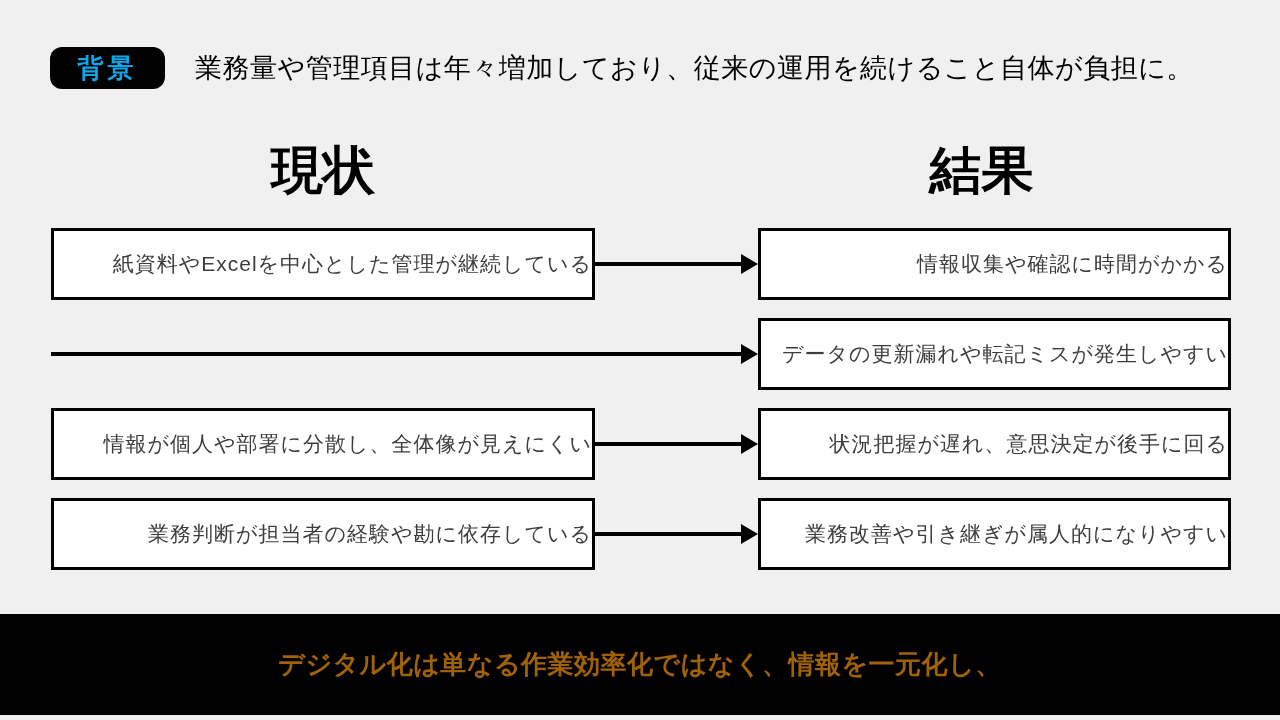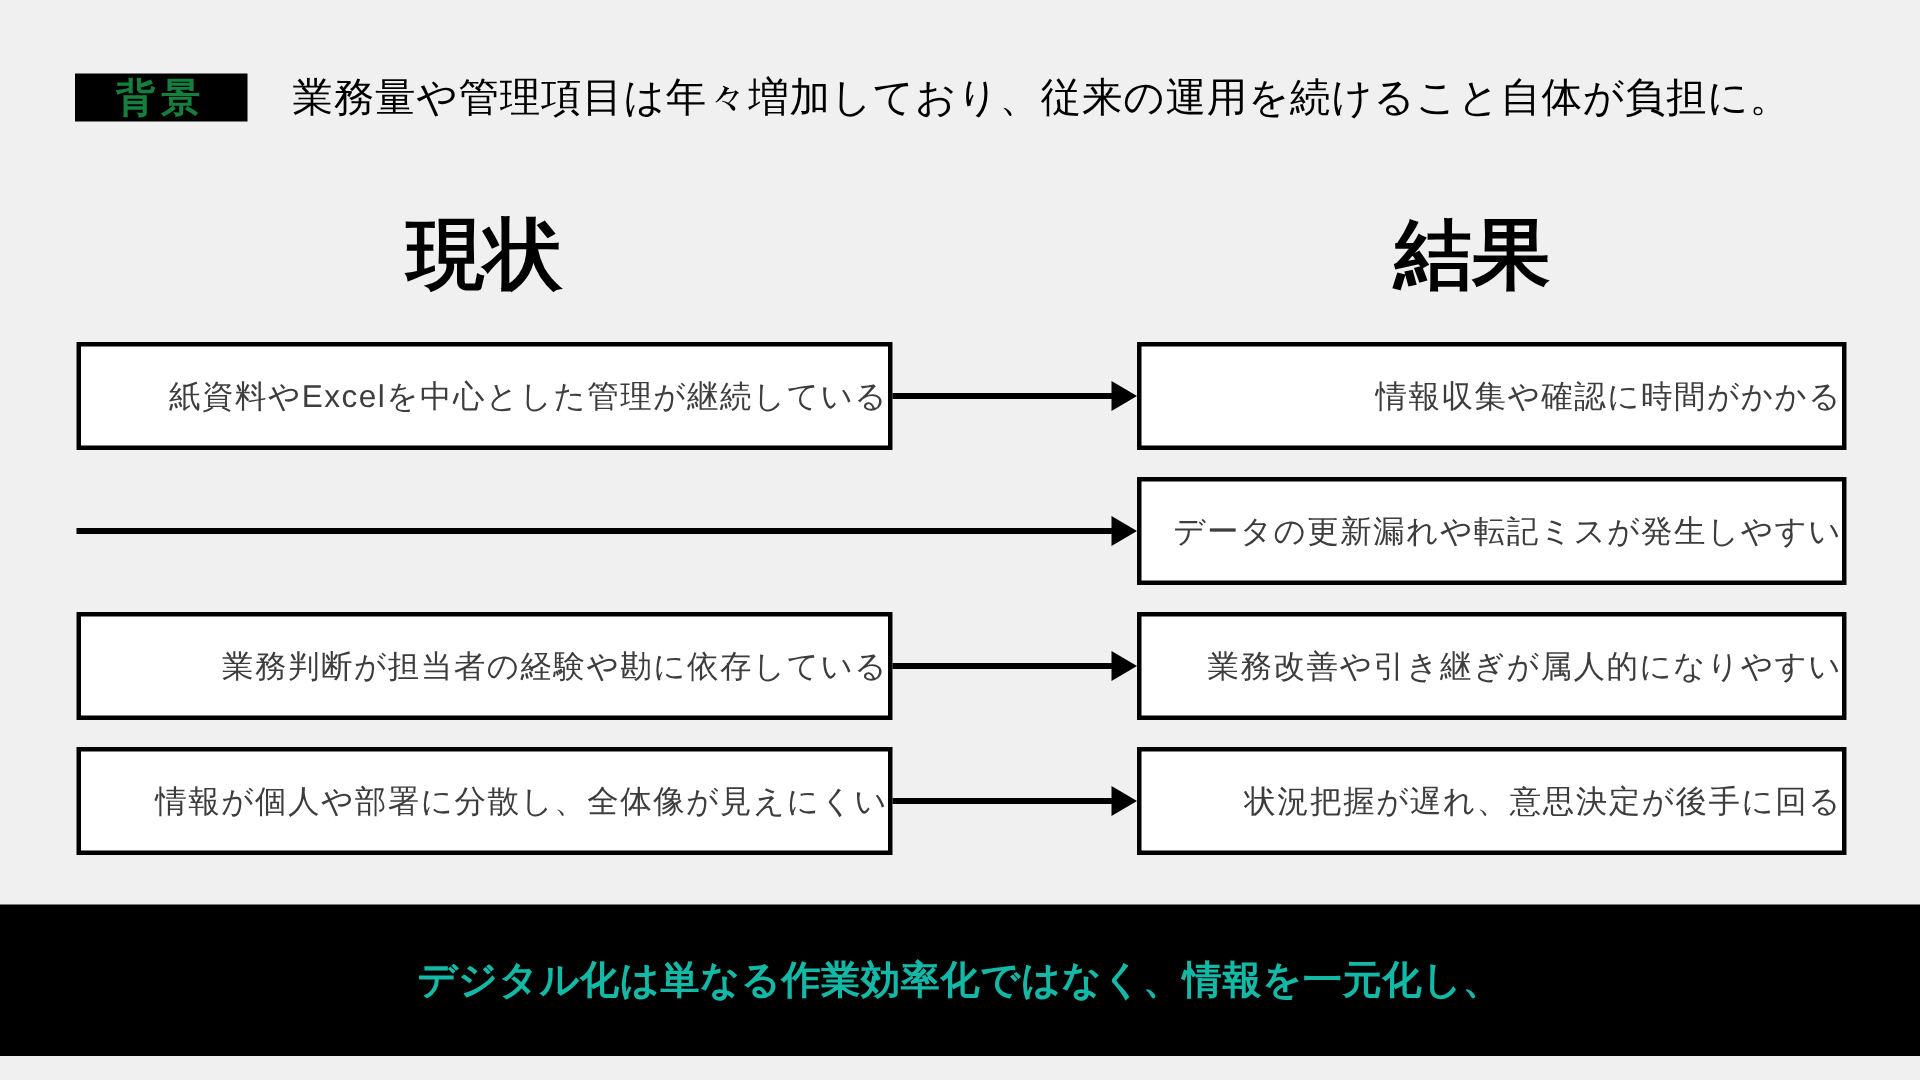--- a/index.html
+++ b/index.html
@@ -18,29 +18,30 @@
   .header {
     position: absolute;
     left: 50px;
     top: 47px;
     display: flex;
     align-items: center;
     gap: 30px;
   }
   .badge {
     width: 115px;
-    height: 32px;
+    height: 42px;
     background: #000000;
-    color: #15803d;
+    color: #0ea5e9;
     font-size: 26px;
     font-weight: bold;
     display: flex;
     align-items: center;
     justify-content: center;
     letter-spacing: 4px;
+    border-radius: 12px;
   }
   .header-title {
     font-size: 27px;
     font-weight: normal;
     color: #000000;
     letter-spacing: 0.5px;
   }
   
   .col-heading {
     position: absolute;
@@ -96,25 +97,25 @@
     height: 0;
     border-top: 10px solid transparent;
     border-bottom: 10px solid transparent;
     border-left: 17px solid #000000;
     margin-left: -1px;
   }
   
   .footer {
     position: absolute;
     left: 0;
-    bottom: 16px;
+    bottom: 5px;
     width: 1280px;
     height: 101px;
     background: #000000;
-    color: #14b8a6;
+    color: #a16207;
     display: flex;
     flex-direction: column;
     align-items: center;
     justify-content: center;
     text-align: center;
     font-size: 26px;
     font-weight: bold;
     line-height: 37px;
     letter-spacing: 0.5px;
   }
@@ -152,41 +153,41 @@
         <div class="arrow-line"></div>
         <div class="arrow-head"></div>
       </div>
       <div class="box result">
         <span>データの更新漏れや転記ミスが発生しやすい</span>
       </div>
     </div>
 
     <div class="row">
       <div class="box current">
+        <span>情報が個人や部署に分散し、全体像が見えにくい</span>
+      </div>
+      <div class="arrow">
+        <div class="arrow-line"></div>
+        <div class="arrow-head"></div>
+      </div>
+      <div class="box result">
+        <span>状況把握が遅れ、意思決定が後手に回る</span>
+      </div>
+    </div>
+
+    <div class="row">
+      <div class="box current">
         <span>業務判断が担当者の経験や勘に依存している</span>
       </div>
       <div class="arrow">
         <div class="arrow-line"></div>
         <div class="arrow-head"></div>
       </div>
       <div class="box result">
         <span>業務改善や引き継ぎが属人的になりやすい</span>
-      </div>
-    </div>
-
-    <div class="row">
-      <div class="box current">
-        <span>情報が個人や部署に分散し、全体像が見えにくい</span>
-      </div>
-      <div class="arrow">
-        <div class="arrow-line"></div>
-        <div class="arrow-head"></div>
-      </div>
-      <div class="box result">
-        <span>状況把握が遅れ、意思決定が後手に回る</span>
       </div>
     </div>
 
   </div>
 
   <div class="footer">
     <div>デジタル化は単なる作業効率化ではなく、情報を一元化し、</div>
   </div>
 
 </div>

